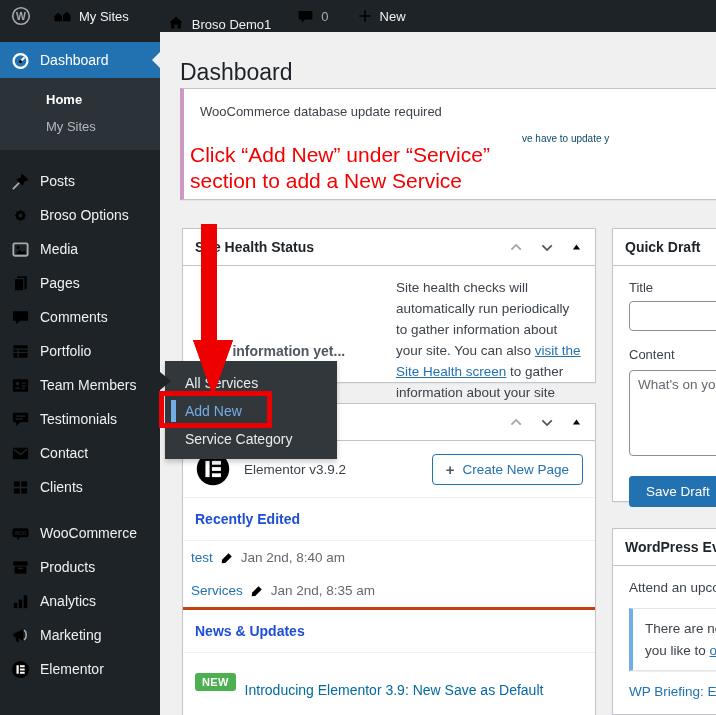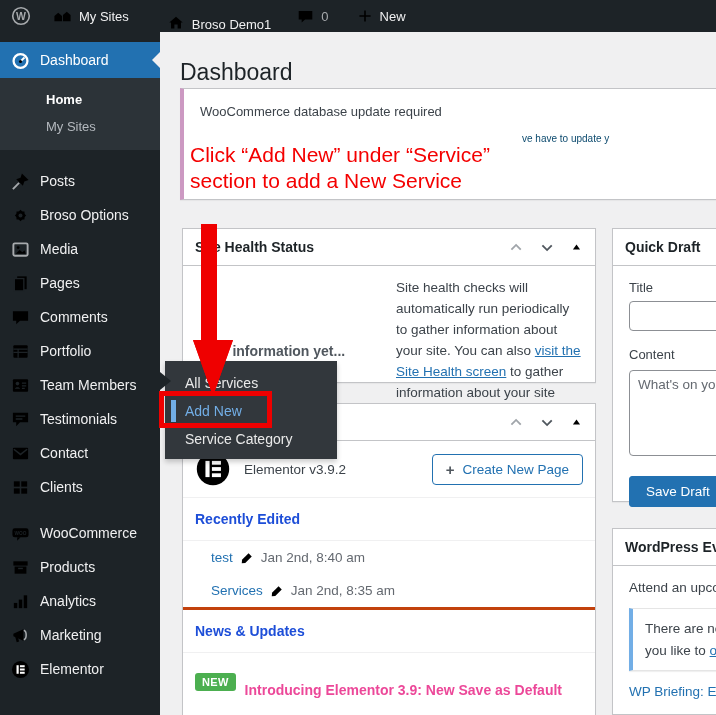--- a/index.html
+++ b/index.html
@@ -85,28 +85,28 @@
   #el-row{display:flex;align-items:center;padding:10px 12px;border-bottom:1px solid #f0f0f1;}
   #el-logo{width:36px;height:36px;flex:0 0 36px;}
   #el-ver{margin-left:13px;font-size:13.5px;color:#3c434a;}
   #create-btn{margin-left:auto;display:flex;align-items:center;gap:8px;
     background:#fff;border:1px solid #2271b1;border-radius:4px;color:#2271b1;
     font-size:13.5px;padding:7px 13px;cursor:pointer;font-family:"Liberation Sans",sans-serif;}
   #create-btn .plus{color:#50575e;font-weight:bold;font-size:15px;line-height:1;}
   .sec-head{font-size:14px;font-weight:bold;color:#1d4ed8;padding:13px 12px;
     border-bottom:1px solid #f0f0f1;}
   .sec-head.bt{border-top:3px solid #c2410c;}
-  .recent-row{display:flex;align-items:center;gap:7px;padding:9px 28px;font-size:13.5px;}
+  .recent-row{display:flex;align-items:center;gap:7px;padding:9px 8px;font-size:13.5px;}
   .recent-row a{color:#2271b1;text-decoration:none;cursor:pointer;}
   .recent-row .pc{color:#787c82;}
   .recent-row .date{color:#646970;}
   #news-row{display:flex;align-items:center;gap:9px;padding:13px 12px;}
   #new-badge{background:#4caf50;color:#fff;font-size:11px;font-weight:bold;
     border-radius:3px;padding:3px 7px;letter-spacing:.3px;}
-  #news-link{color:#ec4899;font-size:14px;font-weight:bold;text-decoration:none;cursor:pointer;margin-top:16px;}
+  #news-link{color:#0369a1;font-size:14px;font-weight:normal;text-decoration:none;cursor:pointer;margin-top:16px;}
   
   #quick-draft{left:612px;top:228px;width:326px;height:274px;}
   #qd-body{padding:14px 16px;}
   .fld-label{font-size:13px;color:#3c434a;margin-bottom:6px;}
   #qd-title-input{width:100%;height:30px;border:1px solid #8c8f94;border-radius:4px;
     box-sizing:border-box;font-family:"Liberation Sans",sans-serif;font-size:13px;padding:0 8px;}
   #qd-content{width:100%;height:86px;border:1px solid #8c8f94;border-radius:4px;
     box-sizing:border-box;font-family:"Liberation Sans",sans-serif;font-size:13.5px;
     padding:6px 8px;resize:none;color:#3c434a;margin-top:2px;}
   #qd-content::placeholder{color:#646970;opacity:1;}

